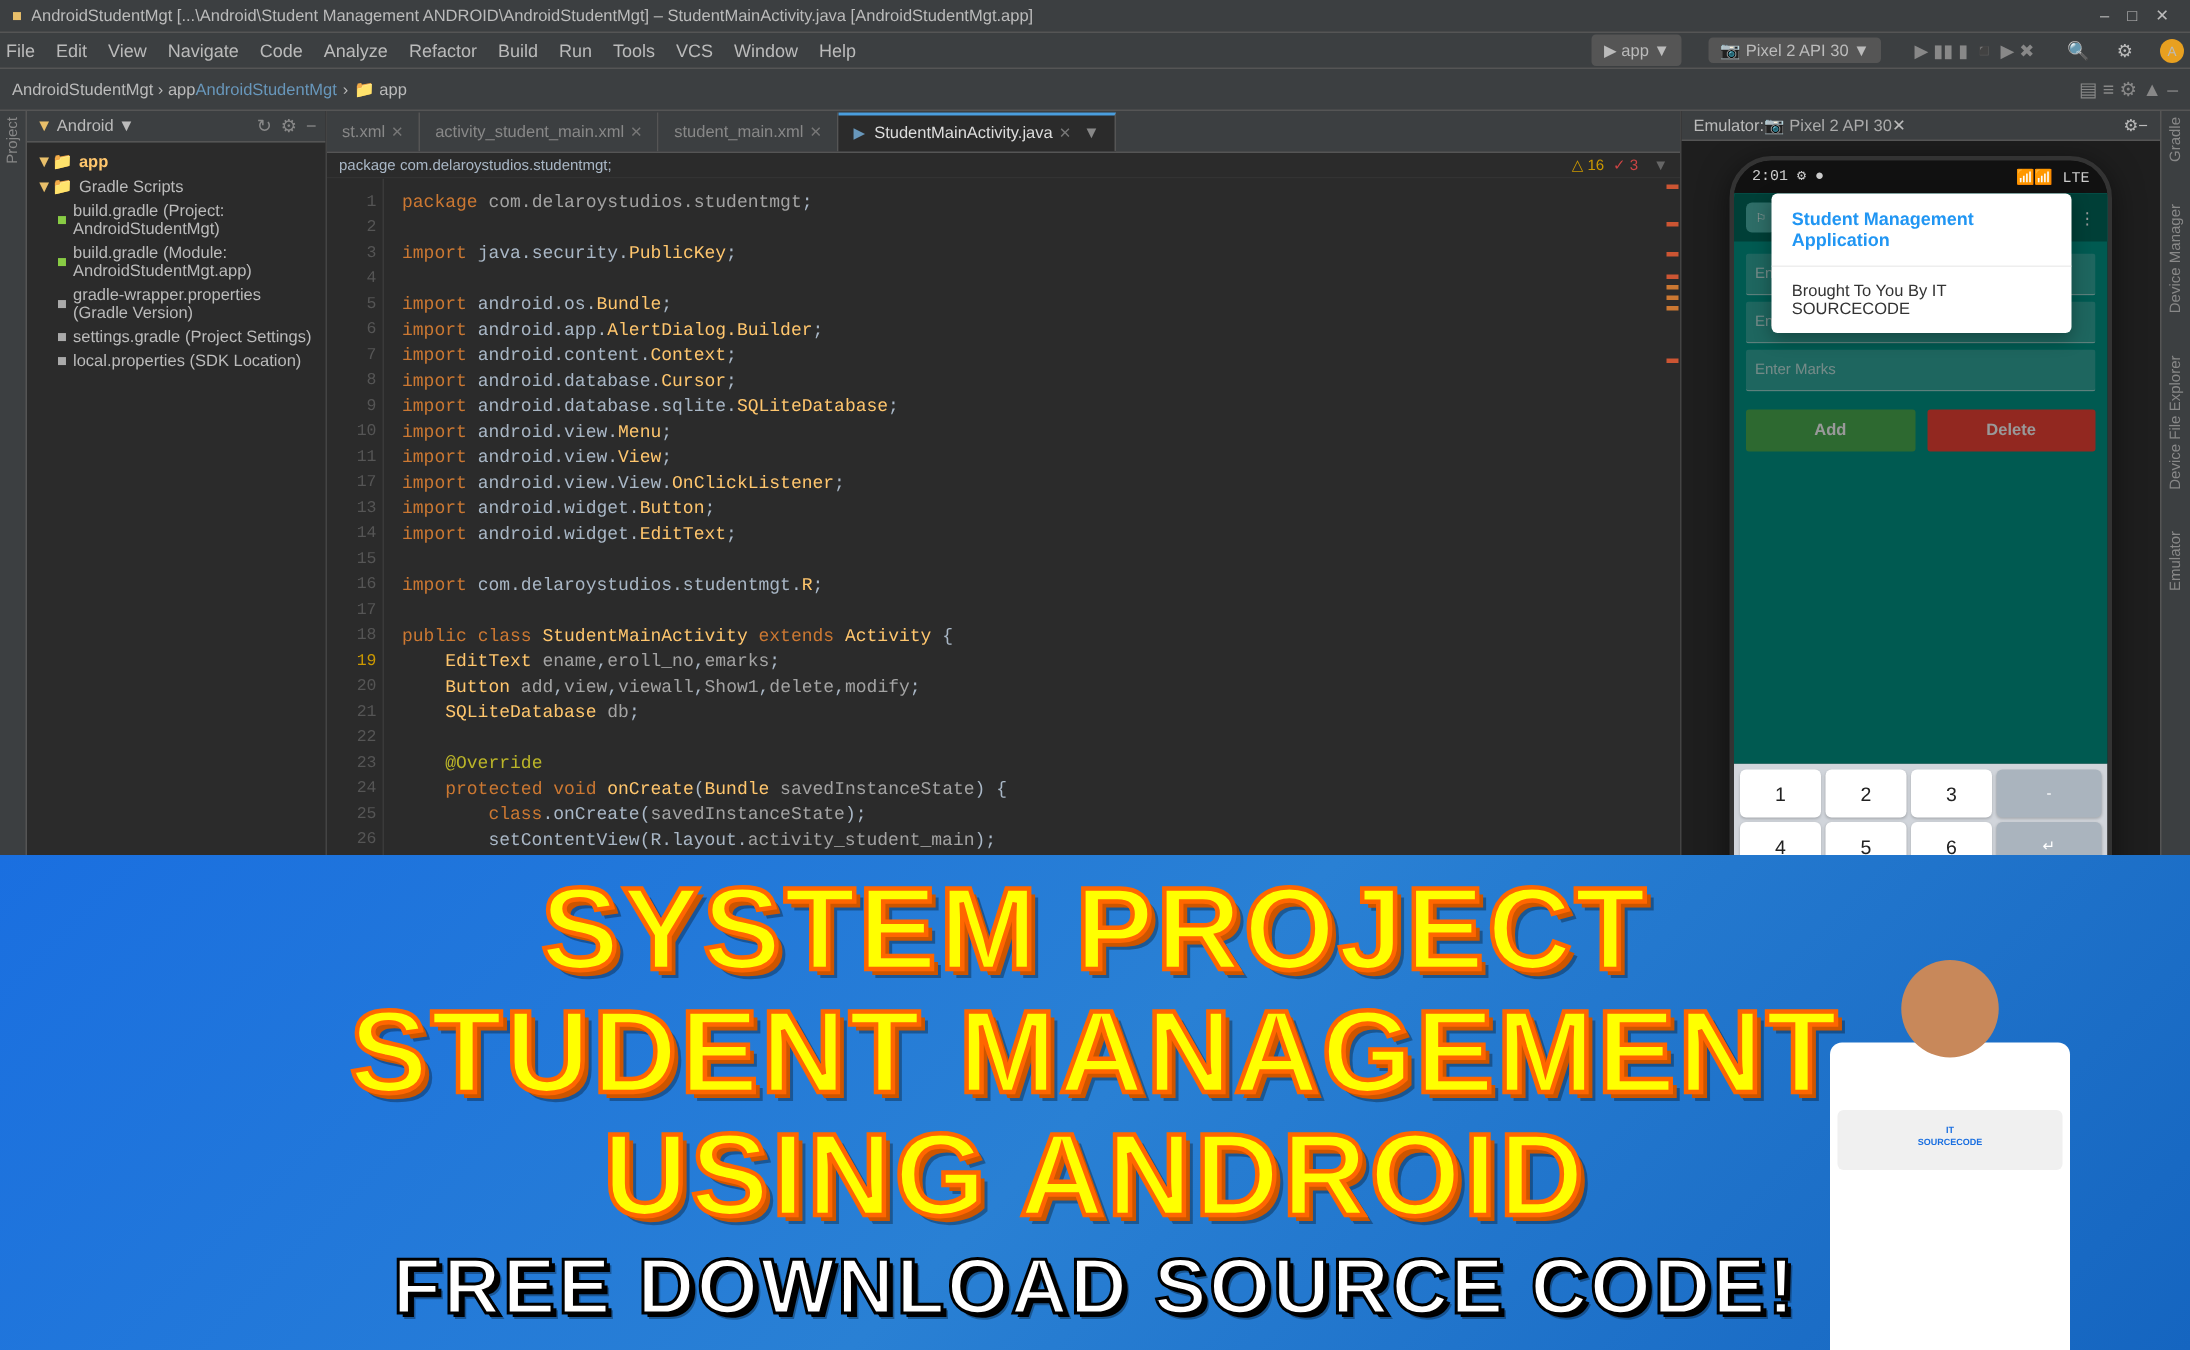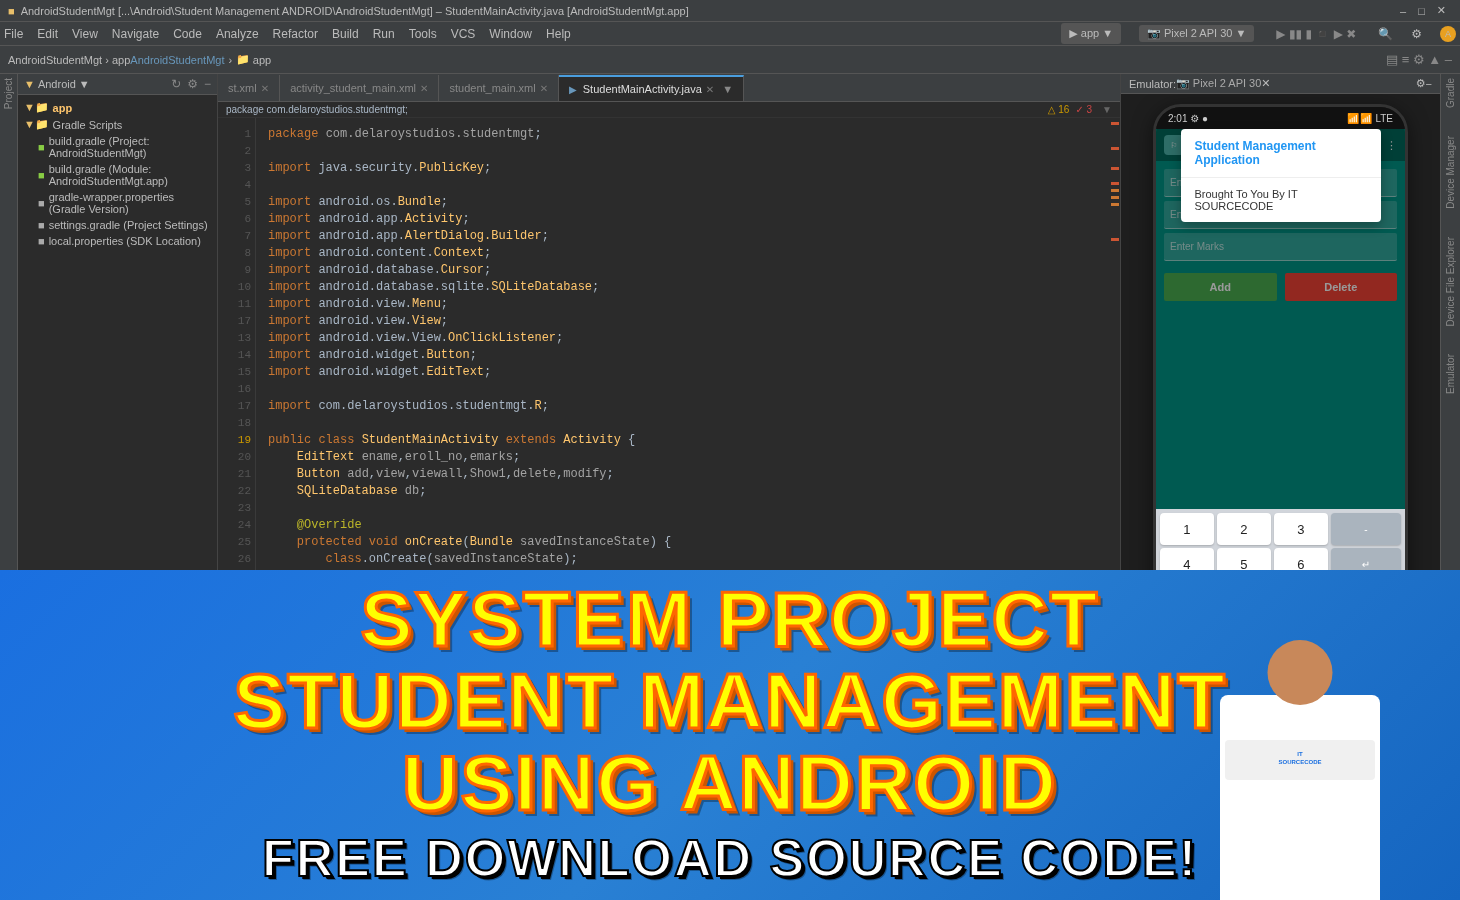--- a/index.html
+++ b/index.html
@@ -235,20 +235,21 @@
     }
     .phone-top-bar {
       background: #111;
       height: 22px;
       display: flex;
       align-items: center;
       justify-content: space-between;
       padding: 0 12px;
       font-size: 10px;
       color: #ccc;
+      font-family: Liberation Mono, monospace;
     }
     .phone-screen {
       background: #009688;
       min-height: 380px;
       position: relative;
     }
     .phone-app-bar {
       background: #00695c;
       height: 32px;
       display: flex;
@@ -614,21 +615,20 @@
           <div>26</div>
           <div>27</div>
           <div>28</div>
       </div>
       <div class="code-area">
         <div class="code-line"><span class="kw">package</span> <span class="imp">com.delaroystudios.studentmgt</span>;</div>
         <div class="code-line"></div>
         <div class="code-line"><span class="kw">import</span> java.security.<span class="cls">PublicKey</span>;</div>
         <div class="code-line"></div>
         <div class="code-line"><span class="kw">import</span> android.os.<span class="cls">Bundle</span>;</div>
-        <div class="code-line"><span class="kw">import</span> android.app.<span class="cls">Activity</span>;</div>
         <div class="code-line"><span class="kw">import</span> android.app.<span class="cls">AlertDialog.Builder</span>;</div>
         <div class="code-line"><span class="kw">import</span> android.content.<span class="cls">Context</span>;</div>
         <div class="code-line"><span class="kw">import</span> android.database.<span class="cls">Cursor</span>;</div>
         <div class="code-line"><span class="kw">import</span> android.database.sqlite.<span class="cls">SQLiteDatabase</span>;</div>
         <div class="code-line"><span class="kw">import</span> android.view.<span class="cls">Menu</span>;</div>
         <div class="code-line"><span class="kw">import</span> android.view.<span class="cls">View</span>;</div>
         <div class="code-line"><span class="kw">import</span> android.view.View.<span class="cls">OnClickListener</span>;</div>
         <div class="code-line"><span class="kw">import</span> android.widget.<span class="cls">Button</span>;</div>
         <div class="code-line"><span class="kw">import</span> android.widget.<span class="cls">EditText</span>;</div>
         <div class="code-line"></div>

